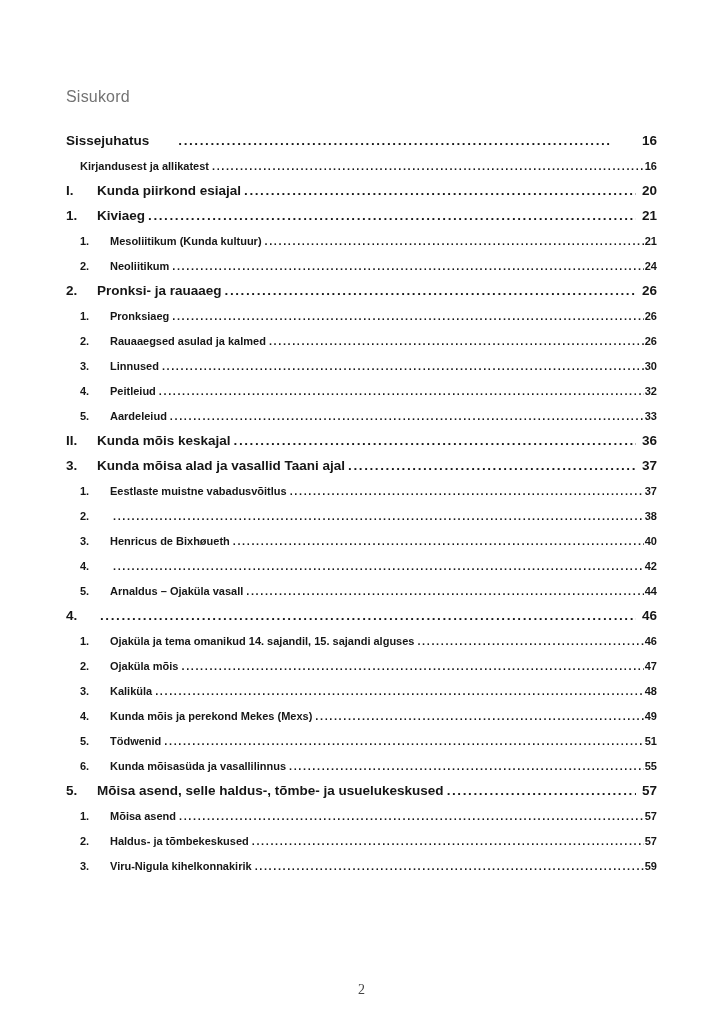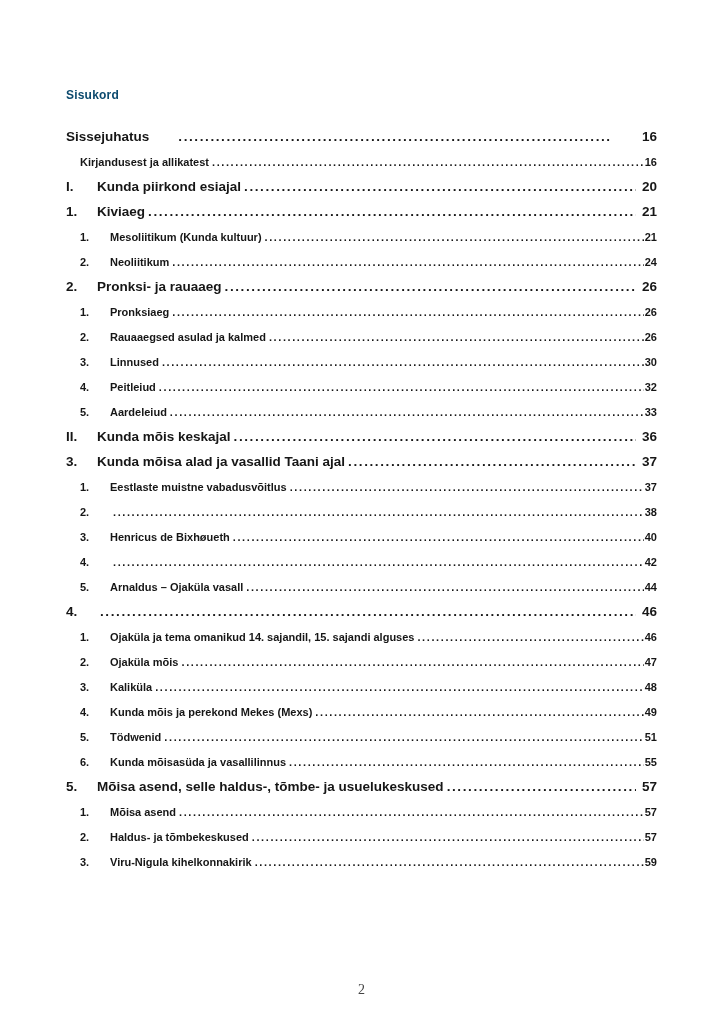--- a/index.html
+++ b/index.html
@@ -13,23 +13,23 @@
   }
   .page {
     position: relative;
     width: 723px;
     height: 1024px;
     background: #ffffff;
     padding: 88px 66px 0 66px;
     color: #161616;
   }
   .doc-heading {
-    color: #0c4a6e;
-    font-size: 12px;
-    font-weight: bold;
+    color: #737373;
+    font-size: 16px;
+    font-weight: normal;
     letter-spacing: 0.2px;
     margin-bottom: 27px;
   }
   .toc-list { width: 591px; }
   .toc-row {
     display: flex;
     align-items: baseline;
     line-height: 16px;
     margin-bottom: 9px;
     font-weight: bold;

